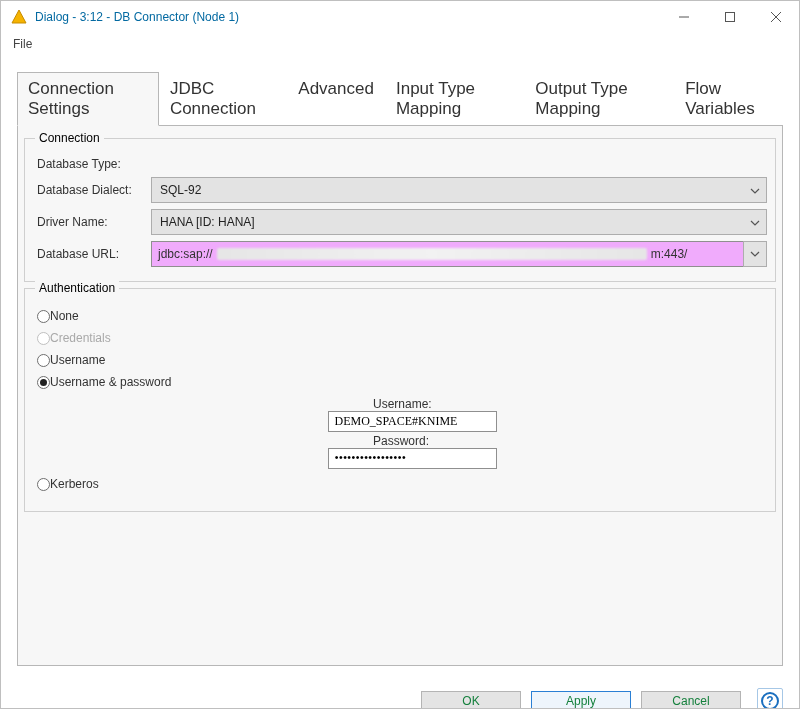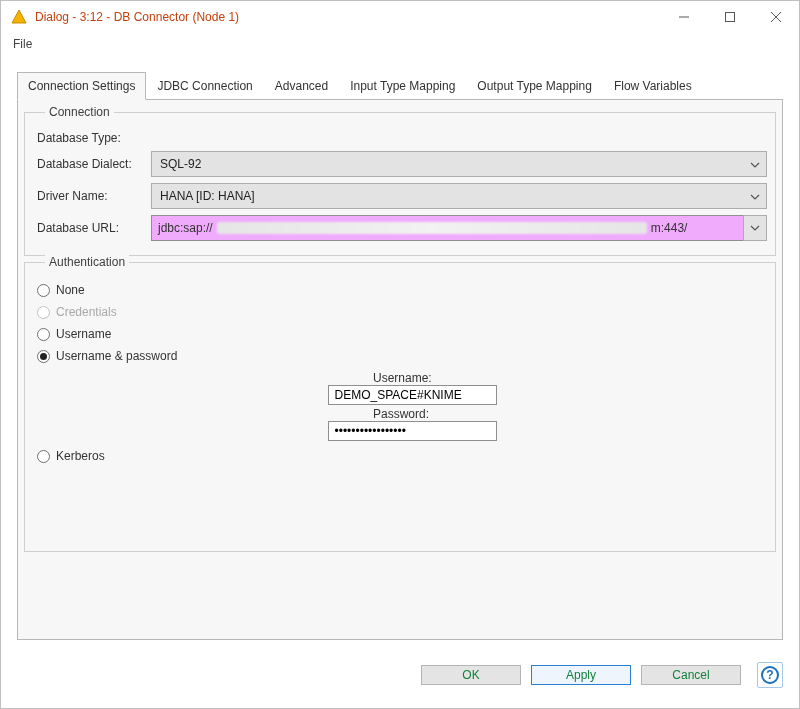--- a/index.html
+++ b/index.html
@@ -14,21 +14,21 @@
     overflow: hidden;
     border: 1px solid #bfbfbf;
   }
   
   .titlebar {
     height: 32px;
     display: flex;
     align-items: center;
     padding: 0 0 0 10px;
     background: #fff;
-    color: #c2410c;
+    color: #0369a1;
   }
   .titlebar .app-icon {
     width: 16px; height: 16px; margin-right: 8px;
     display:flex; align-items:center; justify-content:center;
   }
   .titlebar .title { flex: 0 0 auto; font-size: 12px; }
   .titlebar .spacer { flex: 1; }
   .win-btn {
     width: 46px; height: 32px;
     display:flex; align-items:center; justify-content:center;
@@ -53,21 +53,21 @@
     margin-bottom: 0;
   }
   .tab {
     padding: 6px 10px;
     border: 1px solid transparent;
     border-bottom: none;
     color: #333;
     background: transparent;
     position: relative;
     top: 1px;
-    font-size: 12px;
+    font-size: 17px;
   }
   .tab.active {
     border-color: #b7b7b7;
     background: #f7f7f7;
     border-bottom: 1px solid #f7f7f7;
   }
   .tabpanel {
     border: 1px solid #b7b7b7;
     border-top: none;
     padding: 6px 4px 10px 4px;
@@ -76,24 +76,24 @@
   }
   
   .groupbox {
     border: 1px solid #cfcfcf;
     margin: 6px 2px;
     padding: 12px 8px 8px 8px;
     position: relative;
   }
   .groupbox .legend {
     position: absolute;
-    top: -8px; left: 20px;
+    top: -8px; left: 10px;
     background: #f7f7f7;
     padding: 0 4px;
-    color: #404040;
+    color: #000000;
     font-size: 12px;
   }
   
   .row {
     display:flex;
     align-items:center;
     margin: 6px 0;
   }
   .row .lbl {
     width: 118px;
@@ -142,21 +142,20 @@
   .urlbtn {
     width: 24px;
     border: 1px solid #adadad;
     background: #e3e3e3;
     display:flex; align-items:center; justify-content:center;
   }
   
   .radio-row {
     display:flex; align-items:center;
     margin: 8px 4px;
-    gap: 6px;
   }
   .radio-row.disabled { color: #a9a9a9; }
   .radio {
     width: 13px; height: 13px; border-radius:50%;
     border: 1px solid #6f6f6f;
     display:flex; align-items:center; justify-content:center;
     background:#fff;
   }
   .radio-row.disabled .radio { border-color: #c0c0c0; }
   .radio .dot {
@@ -173,21 +172,21 @@
     margin: 2px 0;
     flex-direction: column;
   }
   .cred-sub .clabel { width: 78px; }
   .textfield {
     flex:1;
     height: 22px;
     border: 1px solid #8f8f8f;
     background: #fff;
     padding: 2px 6px;
-    font-family: Liberation Sans, sans-serif;
+    font-family: Liberation Serif, serif;
     font-size: 12px;
   }
   
   .buttonbar {
     display:flex;
     justify-content:flex-end;
     align-items:center;
     gap: 10px;
     padding: 12px 16px 14px;
   }
@@ -299,21 +298,21 @@
           </div>
           <div class="urlbtn">
             <svg width="10" height="6" viewBox="0 0 10 6">
                 <polyline points="1,1 5,5 9,1" fill="none" stroke="#555" stroke-width="1.2"></polyline>
               </svg>
           </div>
         </div>
       </div>
     </div>
 
-    <div class="groupbox" style="height:290px;">
+    <div class="groupbox" style="height:224px;">
       <span class="legend">Authentication</span>
 
       <div class="radio-row">
         <span class="radio"></span>
         <span>None</span>
       </div>
 
       <div class="radio-row disabled">
         <span class="radio"></span>
         <span>Credentials</span>

